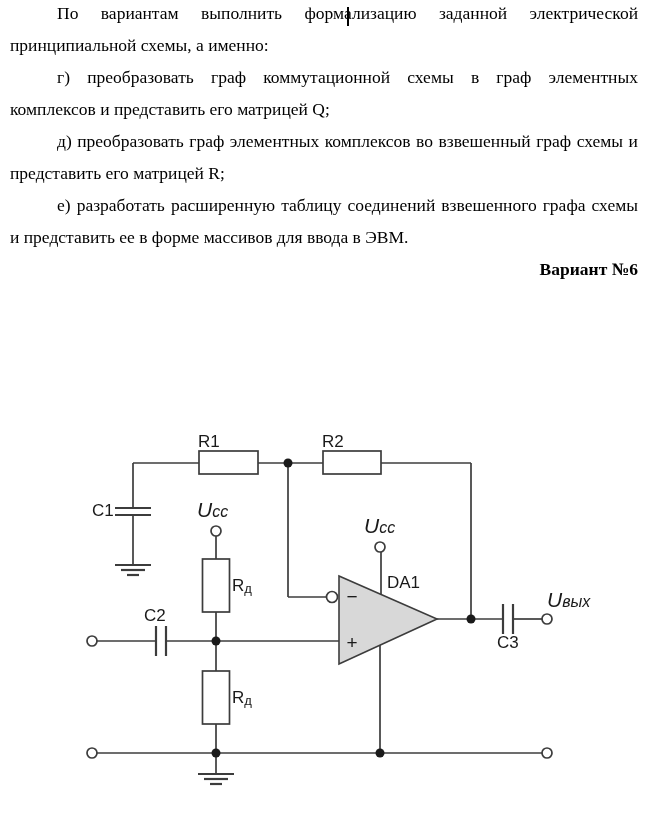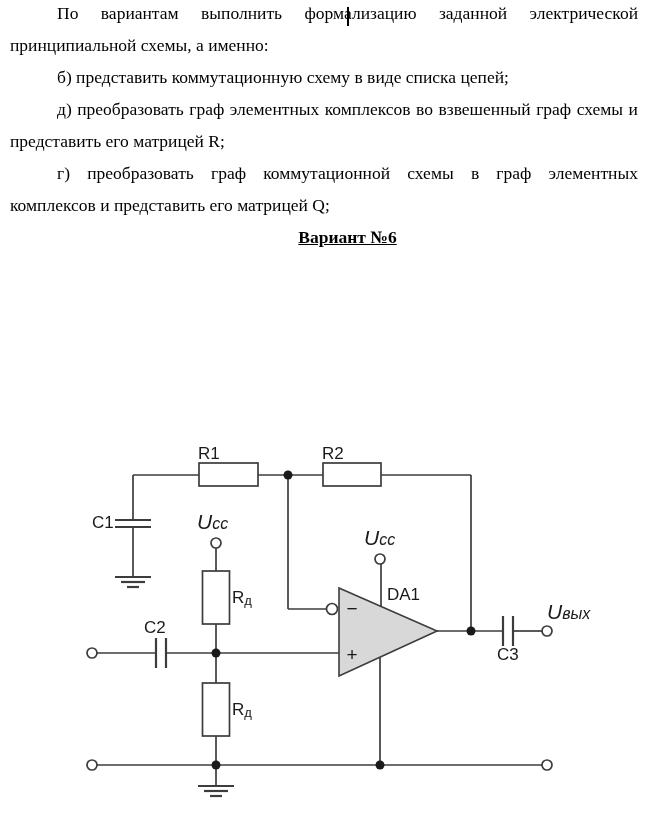--- a/index.html
+++ b/index.html
@@ -12,30 +12,30 @@
   }
   .doc {
     position: absolute;
     left: 10px; top: -3px; width: 628px;
     font-size: 17.5px;
     line-height: 32px;
     color: #000000;
     text-align: justify;
   }
   .doc p { margin: 0; text-indent: 47px; }
-  .doc p.heading { font-weight: bold; text-align: center; text-decoration: underline; }
+  .doc p.heading { font-weight: bold; text-align: right; }
   .caret {
     position: absolute;
     left: 347px; top: 7px;
     width: 1.5px; height: 19px;
     background: #000000;
   }
   .circuit {
     position: absolute;
-    left: 0; top: 428px;
+    left: 0; top: 416px;
   }
   .circuit svg { display: block; }
   .wire { stroke: #3c3c3c; stroke-width: 1.7; fill: none; }
   .plate { stroke: #3c3c3c; stroke-width: 2.2; fill: none; }
   .box { stroke: #3c3c3c; stroke-width: 1.7; fill: #ffffff; }
   .term { stroke: #3c3c3c; stroke-width: 1.7; fill: #ffffff; }
   .dot { stroke: none; }
   .tri { stroke: #3c3c3c; stroke-width: 1.6; }
   text {
     fill: #1a1a1a;
@@ -45,23 +45,23 @@
   .it { font-style: italic; font-size: 21px; }
   .it-sub { font-style: italic; font-size: 16px; }
   .sub { font-size: 13px; }
   .sign { font-size: 19px; text-anchor: middle; }
 </style>
 </head>
 <body>
 
 <div class="doc">
   <p>По вариантам выполнить формализацию заданной электрической принципиальной схемы, а именно:</p>
-  <p>б) представить коммутационную схему в виде списка цепей;</p>
+  <p>г) преобразовать граф коммутационной схемы в граф элементных комплексов и представить его матрицей Q;</p>
   <p>д) преобразовать граф элементных комплексов во взвешенный граф схемы и представить его матрицей R;</p>
-  <p>г) преобразовать граф коммутационной схемы в граф элементных комплексов и представить его матрицей Q;</p>
+  <p>е) разработать расширенную таблицу соединений взвешенного графа схемы и представить ее в форме массивов для ввода в ЭВМ.</p>
   <p class="heading">Вариант №6</p>
 </div>
 
 <div class="caret"></div>
 
 <div class="circuit">
 <svg width="648" height="380" viewBox="0 0 648 380">
 
   <g>
 

